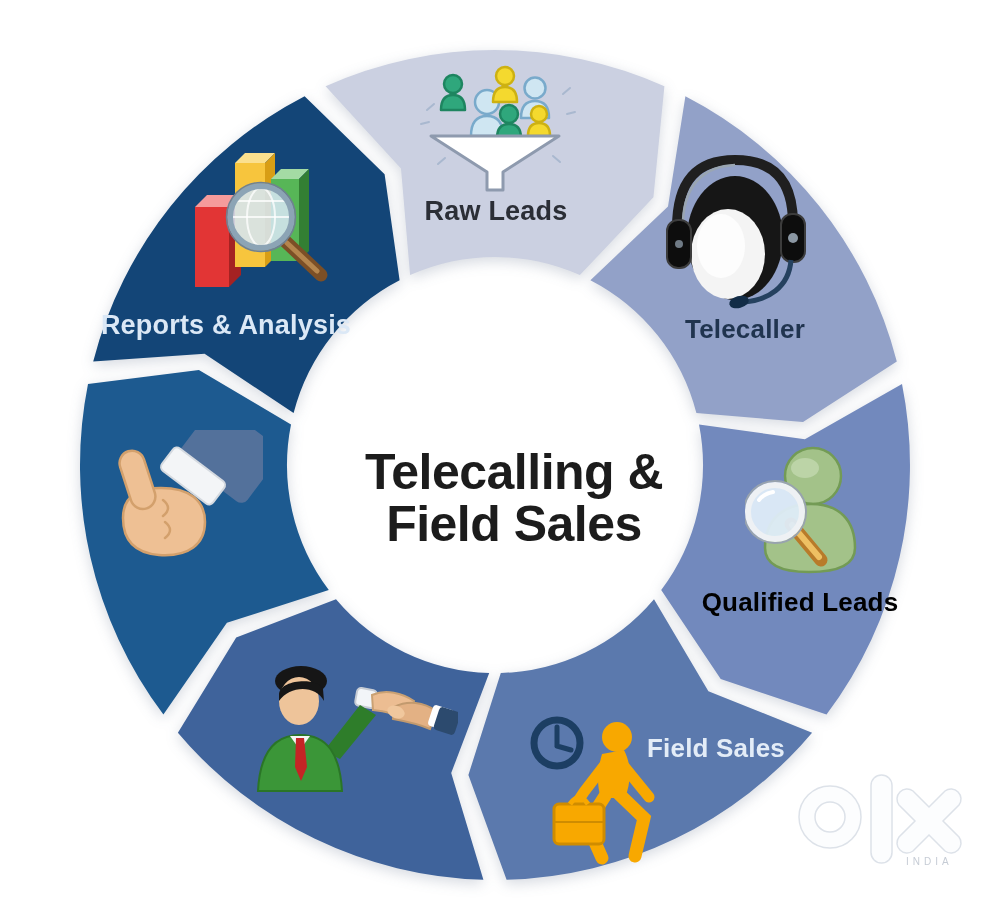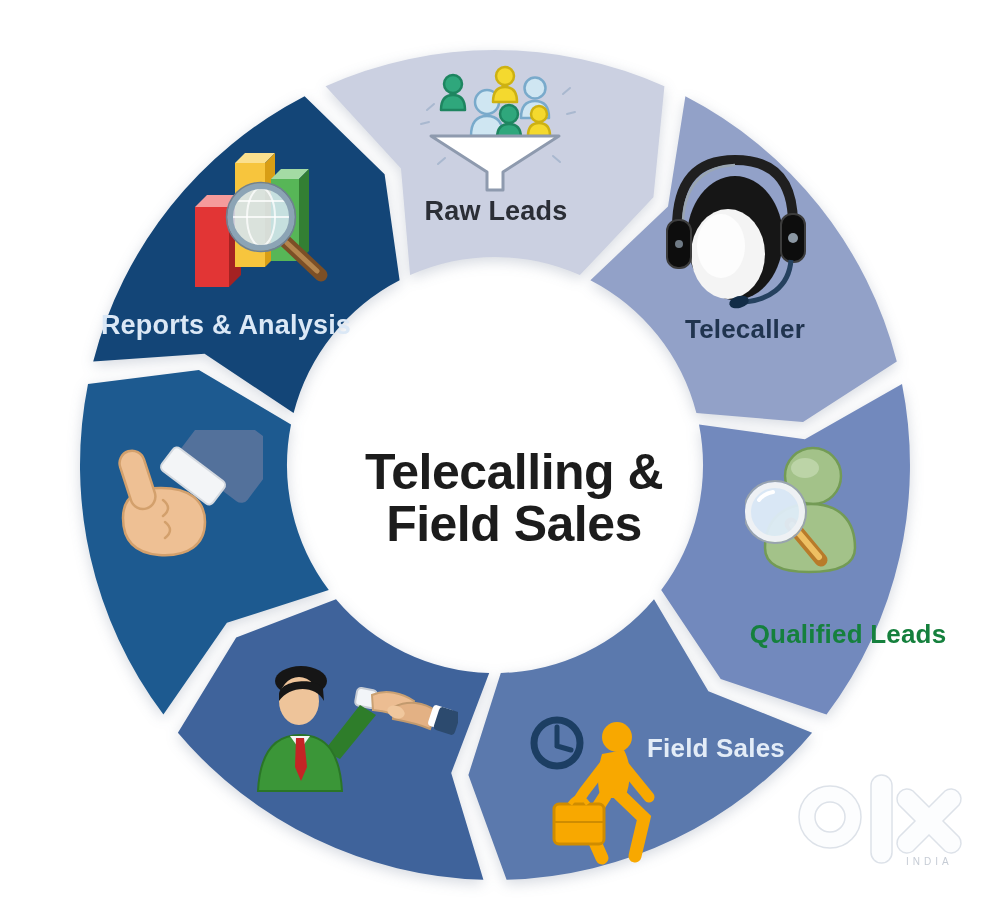--- a/index.html
+++ b/index.html
@@ -172,21 +172,21 @@
       <ellipse cx="78" cy="74" rx="14" ry="29"></ellipse>
       <line x1="48" y1="74" x2="108" y2="74"></line>
       <line x1="52" y1="58" x2="104" y2="58"></line>
     </g>
     <circle cx="78" cy="74" r="31" fill="none" stroke="#8ca4b5" stroke-width="6"></circle>
     <circle cx="78" cy="74" r="34.5" fill="none" stroke="#6f8191" stroke-width="1.5"></circle>
   </svg>
 
   <div class="seg-label" style="left: 496px; top: 211px; font-size: 27px; color: rgb(43, 46, 54);">Raw Leads</div>
   <div class="seg-label" style="left: 745px; top: 329px; color: rgb(32, 52, 79);">Telecaller</div>
-  <div class="seg-label" style="left: 800px; top: 634px; color: #15803d; margin-left: 48px;">Qualified Leads</div>
+  <div class="seg-label" style="left: 800px; top: 602px; color: #000000;">Qualified Leads</div>
   <div class="seg-label" style="left: 716px; top: 748px; color: rgb(227, 236, 247);">Field Sales</div>
   <div class="seg-label" style="left: 226px; top: 325px; font-size: 27px; color: rgb(219, 232, 246);">Reports &amp; Analysis</div>
 
   <svg style="left:778px; top:762px;" width="205" height="115" viewBox="0 0 205 115" aria-label="OLX">
     <g fill="#fcfdfe" stroke="#dde2e9" stroke-width="1.5">
       <circle cx="52" cy="55" r="31"></circle>
       <circle cx="52" cy="55" r="15" fill="#ffffff"></circle>
       <rect x="93" y="13" width="21" height="88" rx="10.5"></rect>
       <path d="M151,45 L167,29 a10,10 0 0 1 14,14 L165,59 L181,75 a10,10 0 0 1 -14,14 L151,73 L135,89 a10,10 0 0 1 -14,-14 L137,59 L121,43 a10,10 0 0 1 14,-14 Z"></path>
     </g>

